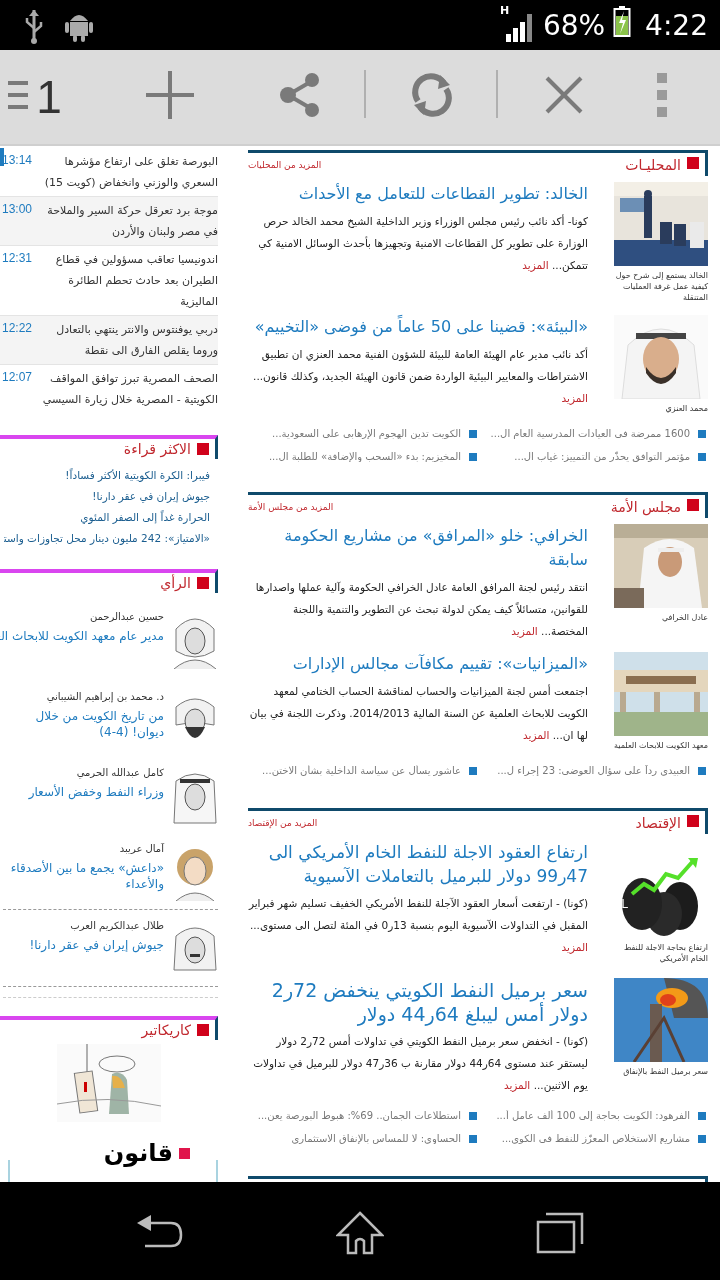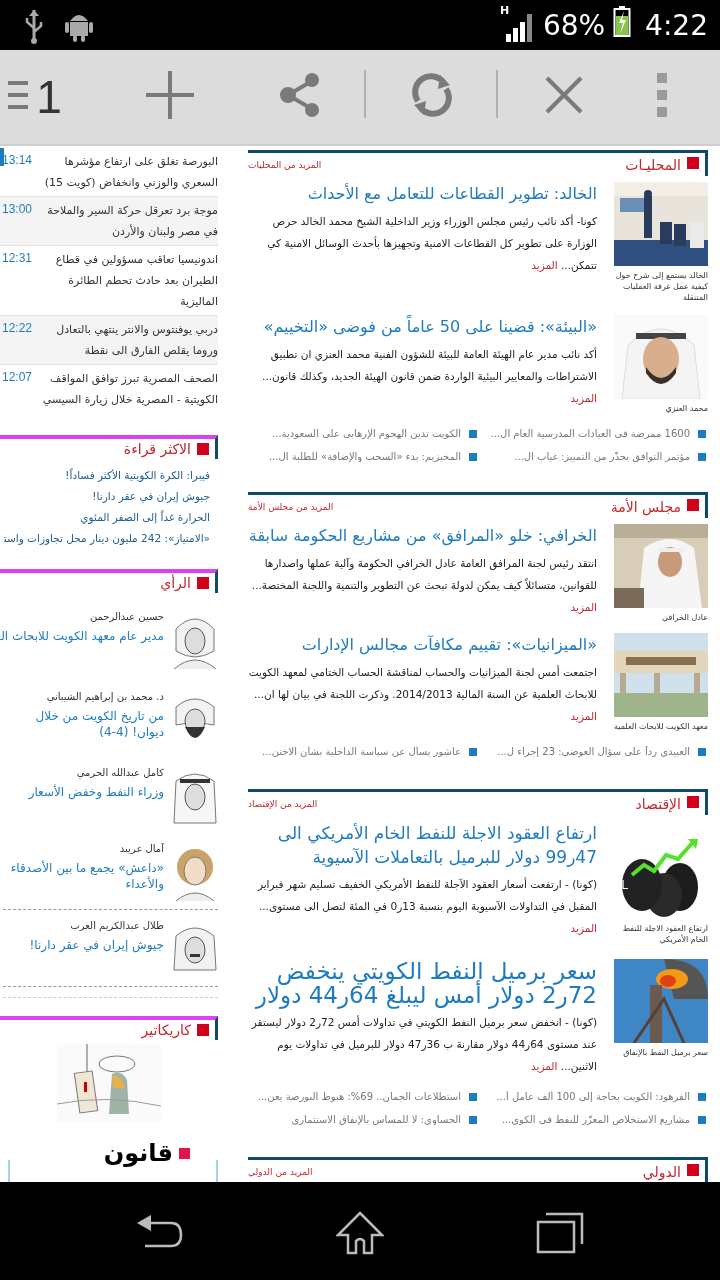--- a/index.html
+++ b/index.html
@@ -32,21 +32,21 @@
   .opinion-title { font-size: 12px; color: #1e7bbf; line-height: 16px; white-space: nowrap; }
   .dash { border-top: 1px dashed #999; margin-left: 0; width: 215px; }
 
   
   .main-col { position: absolute; right: 12px; top: 0; width: 460px; }
   .sec-head { border-top: 3px solid #0f4a6b; border-right: 3px solid #0f4a6b; height: 26px; display: flex; align-items: center; justify-content: space-between; padding-right: 6px; margin-top: 0; }
   .sec-head .r { display: flex; gap: 6px; }
   .sec-title { color: #c0272d; font-size: 14px; }
   .sec-more { color: #c0272d; font-size: 9px; direction: rtl; }
   .article { display: flex; flex-direction: row; margin-top: 6px; }
-  .art-img-wrap { width: 100px; flex: none; margin-left: 11px; }
+  .art-img-wrap { width: 100px; flex: none; margin-left: 20px; }
   .art-img { width: 94px; height: 84px; position: relative; overflow: hidden; }
   .art-cap { font-size: 8px; color: #333; line-height: 11px; margin-top: 4px; text-align: right; }
   .art-body { flex: 1; }
   .art-title { color: #1e7bbf; font-size: 16px; line-height: 24px; text-align: right; margin-bottom: 4px; }
   .art-sum { font-size: 10.5px; line-height: 22px; color: #222; text-align: right; }
   .more-link { color: #c0272d; }
   .headlines { display: grid; grid-template-columns: 1fr 1fr; row-gap: 12px; margin-top: 14px; padding-right: 2px; }
   .hl { display: flex; align-items: center; gap: 8px; font-size: 10px; color: #777; white-space: nowrap; overflow: hidden; }
   .blue-sq { width: 8px; height: 8px; background: #1e7bbf; flex: none; }
 
@@ -451,21 +451,21 @@
             <svg width="94" height="84" viewBox="0 0 94 84">
                 <rect width="94" height="84" fill="#fff"></rect>
                 <ellipse cx="66" cy="52" rx="18" ry="24" fill="#1c1c1c"></ellipse>
                 <ellipse cx="50" cy="60" rx="18" ry="22" fill="#2a2a2a"></ellipse>
                 <ellipse cx="28" cy="50" rx="20" ry="26" fill="#222"></ellipse>
                 <text x="14" y="54" font-size="12" fill="#fff" font-family="DejaVu Sans">OIL</text>
                 <path d="M18 40 L30 30 L40 36 L52 20 L64 24 L80 6" stroke="#55e02a" stroke-width="4" fill="none"></path>
                 <path d="M74 4 L84 4 L82 14Z" fill="#55e02a"></path>
               </svg>
           </div>
-          <div class="art-cap">ارتفاع العقود الاجلة للنفط الخام الأمريكي</div>
+          <div class="art-cap">ارتفاع بحاجة الاجلة للنفط الخام الأمريكي</div>
         </div>
         <div class="art-body">
           <div class="art-title" style="font-size:17px;">ارتفاع العقود الاجلة للنفط الخام الأمريكي الى 47ر99 دولار للبرميل بالتعاملات الآسيوية</div>
           <div class="art-sum"><span>(كونا) - ارتفعت أسعار العقود الآجلة للنفط الأمريكي الخفيف تسليم شهر فبراير المقبل في التداولات الآسيوية اليوم بنسبة 13ر0 في المئة لتصل الى مستوى...</span> <span class="more-link">المزيد</span></div>
         </div>
       </div>
       <div class="article" style="margin-top:14px;">
         <div class="art-img-wrap">
           <div class="art-img">
             <svg width="94" height="84" viewBox="0 0 94 84">
@@ -473,21 +473,21 @@
                 <path d="M50 0 Q94 0 94 40 L60 40Z" fill="#555"></path>
                 <ellipse cx="58" cy="20" rx="16" ry="10" fill="#f39a18"></ellipse>
                 <ellipse cx="54" cy="22" rx="8" ry="6" fill="#e0401a"></ellipse>
                 <rect x="36" y="26" width="12" height="58" fill="#6a5a50"></rect>
                 <path d="M20 84 L50 40 L70 84" stroke="#5a4034" stroke-width="3" fill="none"></path>
               </svg>
           </div>
           <div class="art-cap">سعر برميل النفط بالإنفاق</div>
         </div>
         <div class="art-body">
-          <div class="art-title" style="font-size:23px;">سعر برميل النفط الكويتي ينخفض 72ر2 دولار أمس ليبلغ 64ر44 دولار</div>
+          <div class="art-title" style="font-size:19px;">سعر برميل النفط الكويتي ينخفض 72ر2 دولار أمس ليبلغ 64ر44 دولار</div>
           <div class="art-sum"><span>(كونا) - انخفض سعر برميل النفط الكويتي في تداولات أمس 72ر2 دولار ليستقر عند مستوى 64ر44 دولار مقارنة ب 36ر47 دولار للبرميل في تداولات يوم الاثنين...</span> <span class="more-link">المزيد</span></div>
         </div>
       </div>
       <div class="headlines">
         <div class="hl">
             <span class="blue-sq"></span>
             <span>الفرهود: الكويت بحاجة إلى 100 ألف عامل أ...</span>
           </div>
         <div class="hl">
             <span class="blue-sq"></span>

